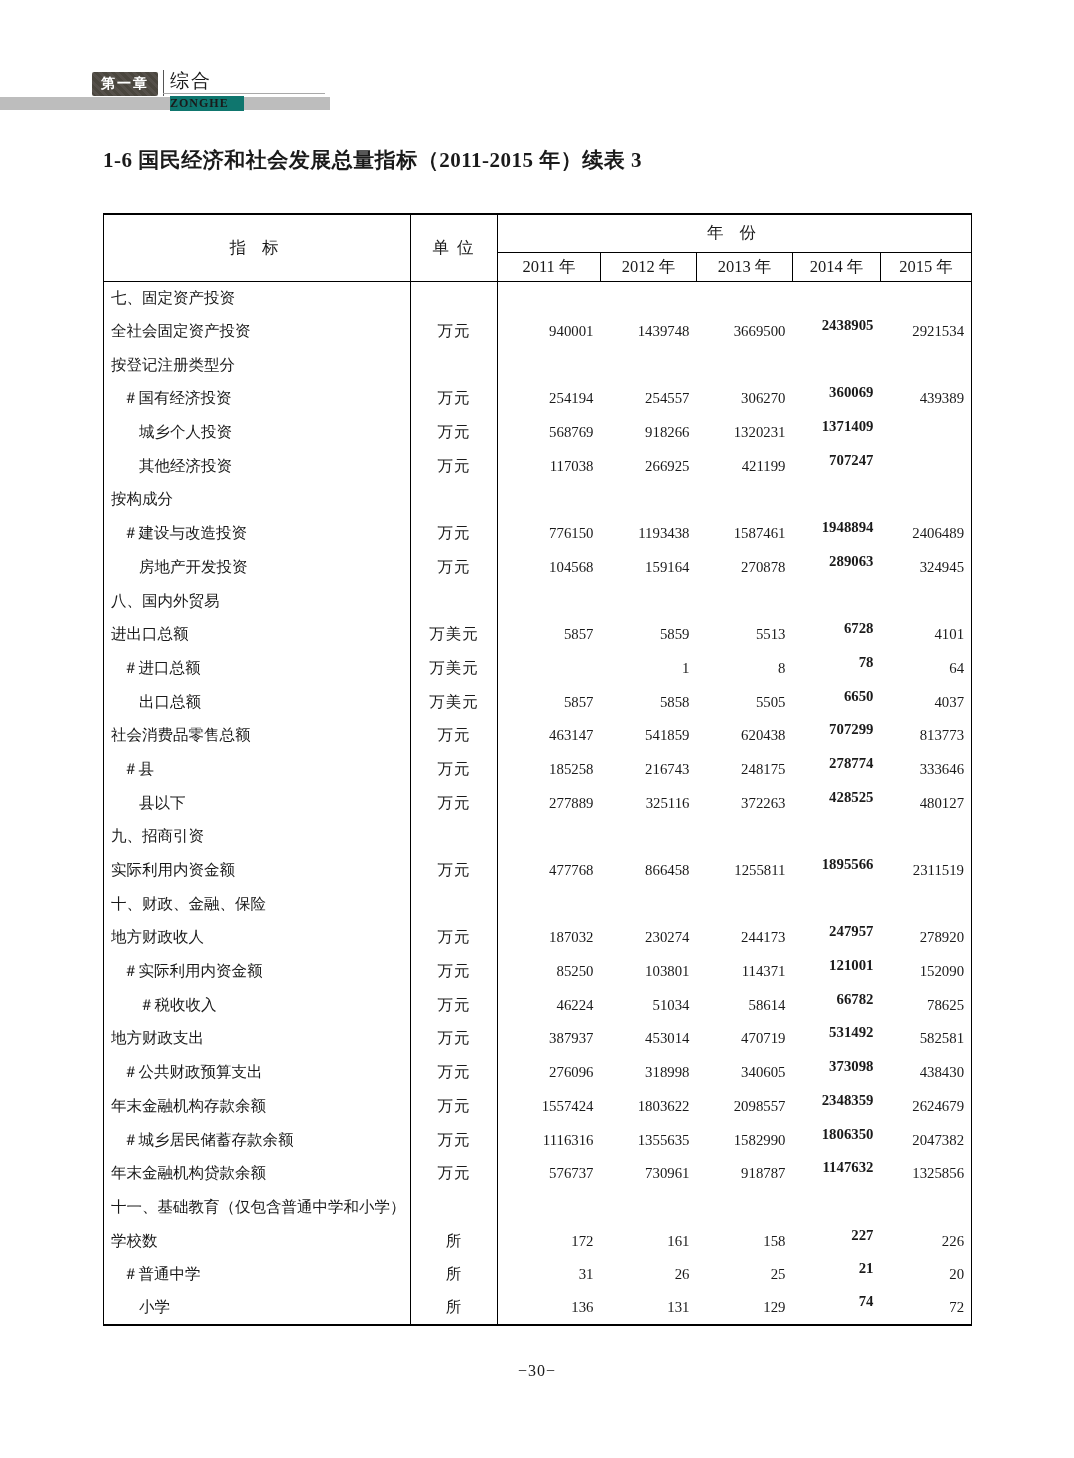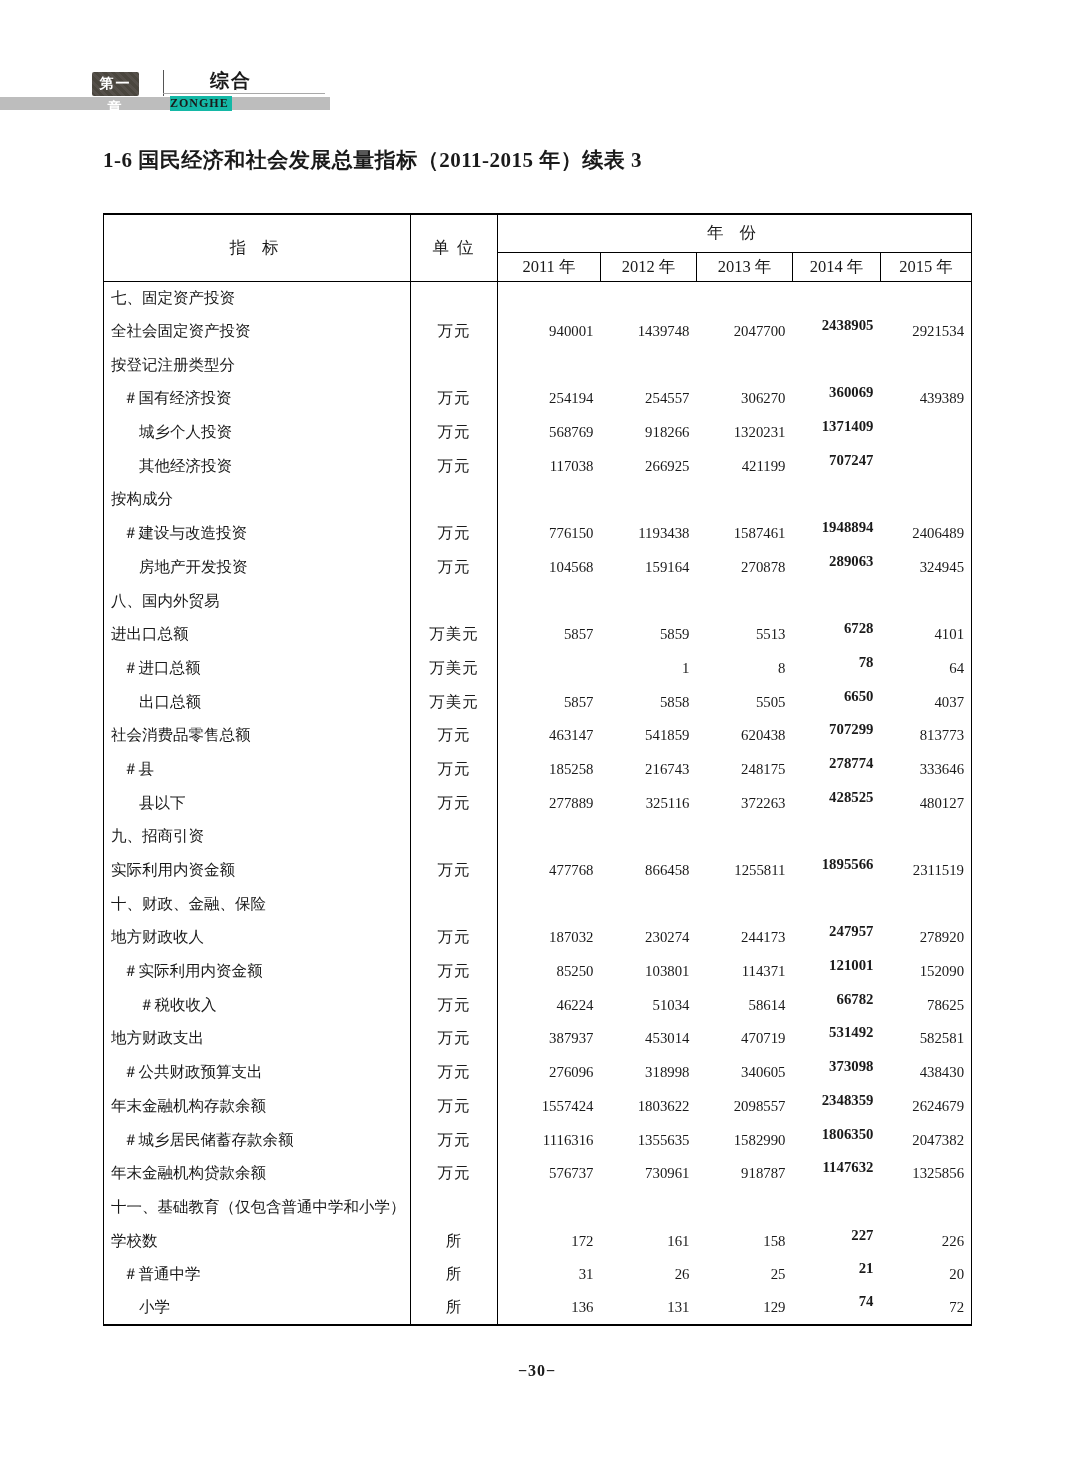--- a/index.html
+++ b/index.html
@@ -19,59 +19,58 @@
   
   .gray-bar {
     position: absolute;
     left: 0; top: 97px;
     width: 330px; height: 13px;
     background: #bdbdbd;
   }
   .chapter-badge {
     position: absolute;
     left: 92px; top: 72px;
-    width: 47px; height: 24px;
+    width: 66px; height: 24px;
     background: repeating-linear-gradient(45deg, #4a463e 0 3px, #55504a 3px 6px);
     color: #ffffff;
     font-size: 14px;
     font-weight: bold;
     letter-spacing: 2px;
     text-align: center;
     line-height: 24px;
     border-radius: 2px;
   }
   .chapter-divider {
     position: absolute;
     left: 163px; top: 70px;
     width: 1px; height: 26px;
     background: #555555;
   }
   .chapter-title {
     position: absolute;
     left: 170px; top: 68px;
     font-family: "Liberation Sans", "DejaVu Sans", sans-serif;
     font-size: 19px;
-    font-weight: bold;
+    font-weight: normal;
     letter-spacing: 2px;
-    margin-left: 40px;
   }
   .chapter-underline {
     position: absolute;
     left: 163px; top: 93px;
     width: 162px; height: 1px;
     background: #a9a9a9;
   }
   .chapter-sub {
     position: absolute;
     left: 170px; top: 96px;
     font-size: 12px;
     font-weight: bold;
     letter-spacing: 1px;
-    background: #14b8a6;
-    padding: 0 3px 0 0;
+    background: #0f766e;
+    padding: 0 15px 0 0;
     z-index: 2;
   }
 
   
   .page-title {
     position: absolute;
     left: 103px; top: 146px;
     font-size: 21px;
     font-weight: bold;
     letter-spacing: 0.5px;
@@ -126,21 +125,20 @@
   td.c-val.col3 span { position: relative; top: -6px; font-weight: bold; }
 
   
   .page-number {
     position: absolute;
     left: 0; top: 1362px;
     width: 1074px;
     text-align: center;
     font-size: 16px;
     letter-spacing: 1px;
-    font-weight: bold;
   }
 </style>
 </head>
 <body>
 
 <div class="page">
 
   <div class="gray-bar"></div>
   <div class="chapter-badge">第一章</div>
   <div class="chapter-divider"></div>
@@ -182,21 +180,21 @@
           <td class="c-val col1"><span></span></td>
           <td class="c-val col2"><span></span></td>
           <td class="c-val col3"><span></span></td>
           <td class="c-val col4"><span></span></td>
         </tr>
         <tr>
           <td class="c-ind ind0">全社会固定资产投资</td>
           <td class="c-unit">万元</td>
           <td class="c-val col0"><span>940001</span></td>
           <td class="c-val col1"><span>1439748</span></td>
-          <td class="c-val col2"><span>2047700</span></td>
+          <td class="c-val col2"><span>3669500</span></td>
           <td class="c-val col3"><span>2438905</span></td>
           <td class="c-val col4"><span>2921534</span></td>
         </tr>
         <tr>
           <td class="c-ind ind0">按登记注册类型分</td>
           <td class="c-unit"></td>
           <td class="c-val col0"><span></span></td>
           <td class="c-val col1"><span></span></td>
           <td class="c-val col2"><span></span></td>
           <td class="c-val col3"><span></span></td>

